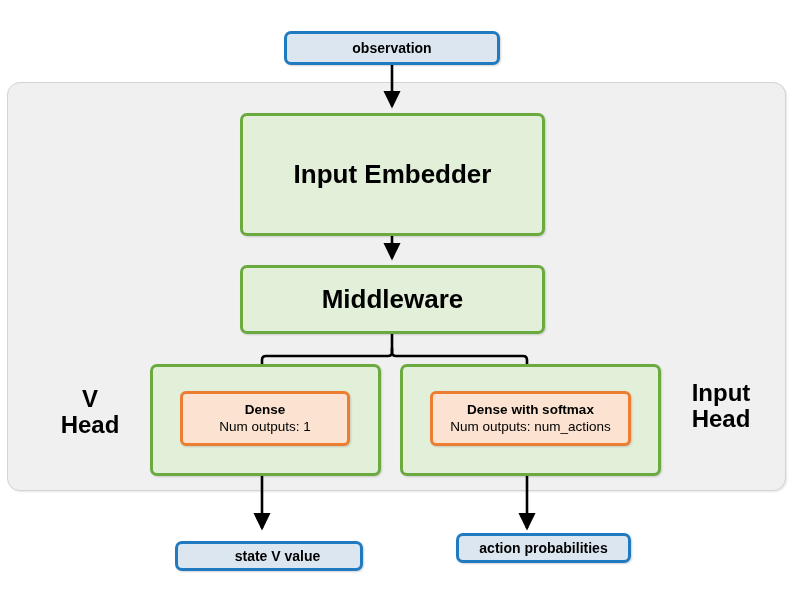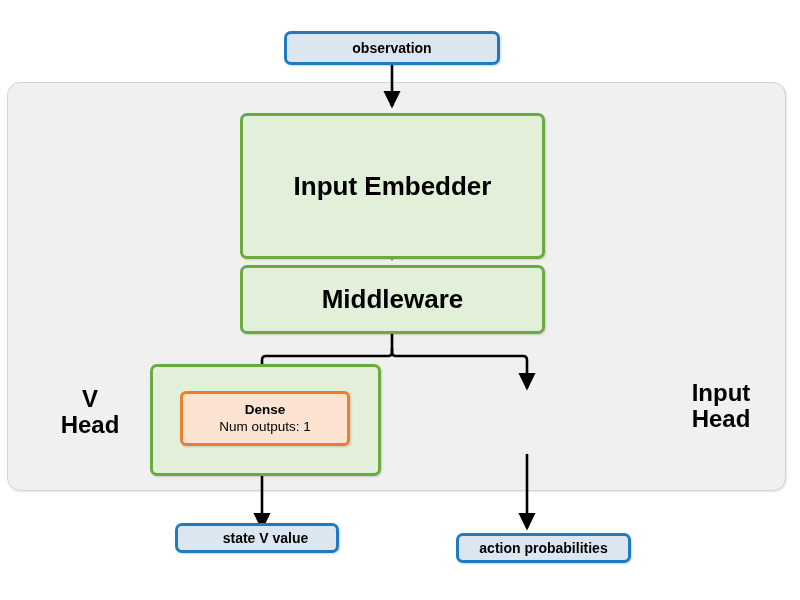--- a/index.html
+++ b/index.html
@@ -140,47 +140,53 @@
 
     <path d="M 262 454 L 262 528" stroke="#000000" stroke-width="2.6" fill="none" marker-end="url(#arrow)"></path>
 
     <path d="M 527 454 L 527 528" stroke="#000000" stroke-width="2.6" fill="none" marker-end="url(#arrow)"></path>
   </svg>
 
   <div class="node io-box" style="left:284px; top:31px; width:216px; height:34px;">
     <span>observation</span>
   </div>
 
-  <div class="node green-box" style="left:240px; top:113px; width:305px; height:146px;">
+  <div class="node green-box" style="left:240px; top:113px; width:305px; height:123px;">
     <span>Input Embedder</span>
   </div>
 
   <div class="node green-box" style="left:240px; top:265px; width:305px; height:69px;">
     <span>Middleware</span>
   </div>
 
   <div class="head-group" style="position:absolute; left:150px; top:364px; width:225px; height:106px;">
     <div class="node orange-box" style="left:27px; top:24px; width:170px; height:55px;">
       <span class="orange-title">Dense</span>
       <span class="orange-sub">Num outputs: 1</span>
     </div>
   </div>
 
   <div class="head-caption" style="left:40px; top:386px; width:100px;">
     <span>V</span>
     <span>Head</span>
   </div>
 
+  <div class="head-group" style="position:absolute; left:400px; top:364px; width:255px; height:106px;">
+    <div class="node orange-box" style="left:27px; top:24px; width:201px; height:55px;">
+      <span class="orange-title">Dense with softmax</span>
+      <span class="orange-sub">Num outputs: num_actions</span>
+    </div>
+  </div>
 
   <div class="head-caption" style="left:666px; top:380px; width:110px;">
     <span>Input</span>
     <span>Head</span>
   </div>
 
-  <div class="node io-box" style="left:175px; top:523px; width:164px; height:30px;padding-left:17px;">
+  <div class="node io-box" style="left:175px; top:541px; width:188px; height:30px;padding-left:17px;">
     <span>state V value</span>
   </div>
 
   <div class="node io-box" style="left:456px; top:533px; width:175px; height:30px;">
     <span>action probabilities</span>
   </div>
 
 </div>
 
 </body></html>

